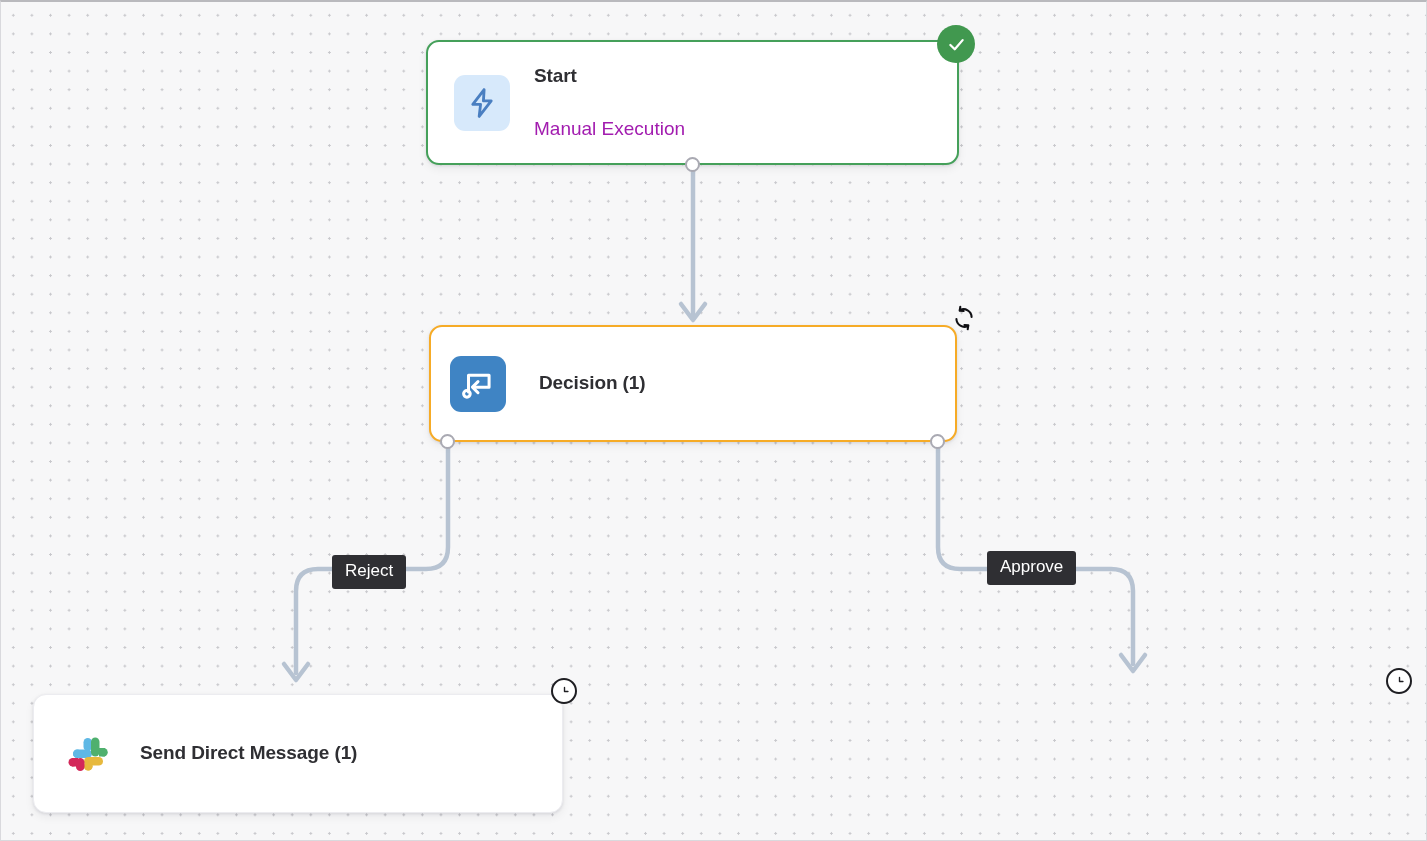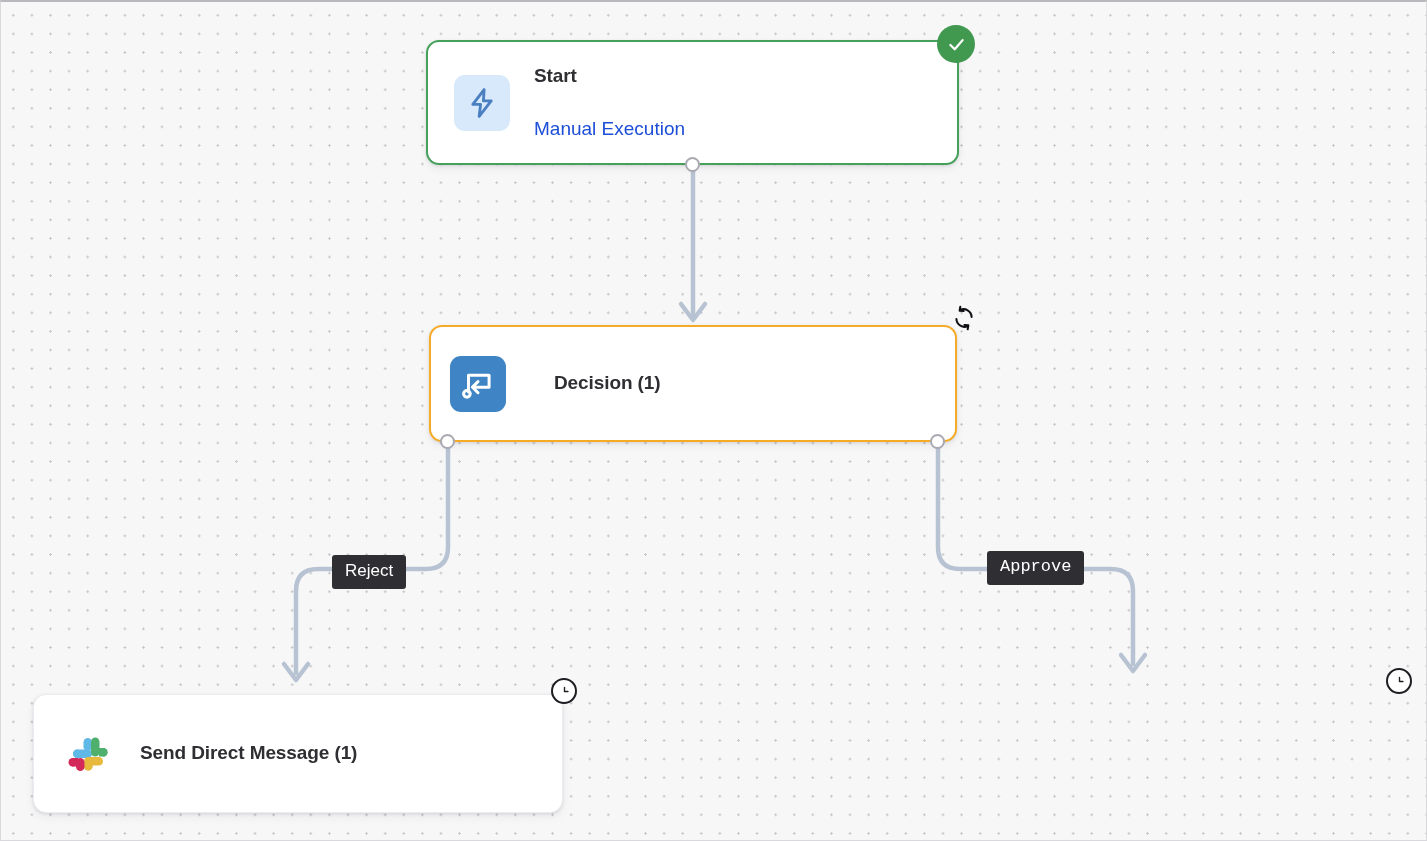--- a/index.html
+++ b/index.html
@@ -70,21 +70,21 @@
   .node-title {
     font-size: 19px;
     font-weight: bold;
     color: #2f2f33;
     letter-spacing: -0.1px;
     line-height: 1.28;
   }
   .node-sub {
     font-size: 19px;
     font-weight: normal;
-    color: #1d4ed8;
+    color: #a21caf;
     line-height: 1.28;
     margin-top: 28px;
   }
 
   
   .badge {
     position: absolute;
     z-index: 6;
     display: flex;
     align-items: center;
@@ -172,40 +172,40 @@
   <div class="port" style="left:684px; top:155px;"></div>
 
   <div class="node bordered-orange" style="left:428px; top:323px; width:528px; height:117px; padding-left:19px;">
     <div class="node-icon icon-sq icon-decision">
       <svg width="38" height="38" viewBox="0 0 24 24" fill="none" stroke="#ffffff" stroke-width="1.9" stroke-linecap="round" stroke-linejoin="round">
         <path d="M6 17 L6 6.5 L19 6.5 L19 14 L9 14"></path>
         <path d="M12 10.5 L8.5 14 L12 17.5"></path>
         <circle cx="5" cy="18.2" r="2.1"></circle>
       </svg>
     </div>
-    <div class="node-text" style="margin-left:48px;justify-content:flex-end;">
+    <div class="node-text" style="margin-left:33px;justify-content:flex-end;">
       <div class="node-title">Decision (1)</div>
     </div>
   </div>
 
   <div class="badge badge-refresh" style="left:950px; top:303px;">
     <svg width="26" height="26" viewBox="0 0 24 24" fill="none" stroke="#101014" stroke-width="1.9" stroke-linecap="round" stroke-linejoin="round">
       <path d="M19 11 A 7.3 7.3 0 0 0 8.2 4.8"></path>
       <path d="M5 13 A 7.3 7.3 0 0 0 15.8 19.2"></path>
       <path d="M8.6 1.6 L8 5.2 L11.6 5.6"></path>
       <path d="M15.4 22.4 L16 18.8 L12.4 18.4"></path>
     </svg>
   </div>
 
   <div class="port" style="left:439px; top:432px;"></div>
   <div class="port" style="left:929px; top:432px;"></div>
 
   <div class="edge-label" style="left:331px; top:553px;">Reject</div>
 
-  <div class="edge-label" style="left:986px; top:549px;font-family:Liberation Mono, monospace;">Approve</div>
+  <div class="edge-label" style="left:986px; top:549px;">Approve</div>
 
   <div class="node plain" style="left:32px; top:692px; width:530px; height:119px; padding-left:26px;">
     <div class="node-icon icon-sq icon-slack">
       <svg width="54" height="54" viewBox="0 0 54 54">
 
         <rect x="12" y="22.5" width="19" height="8.5" rx="4.25" fill="#5fb8e5"></rect>
         <circle cx="16.25" cy="26.75" r="4.25" fill="#5fb8e5"></circle>
         <rect x="22.5" y="11" width="8.5" height="13" rx="4.25" fill="#5fb8e5"></rect>
 
         <rect x="30" y="10.5" width="8.5" height="19" rx="4.25" fill="#4fb06e"></rect>

